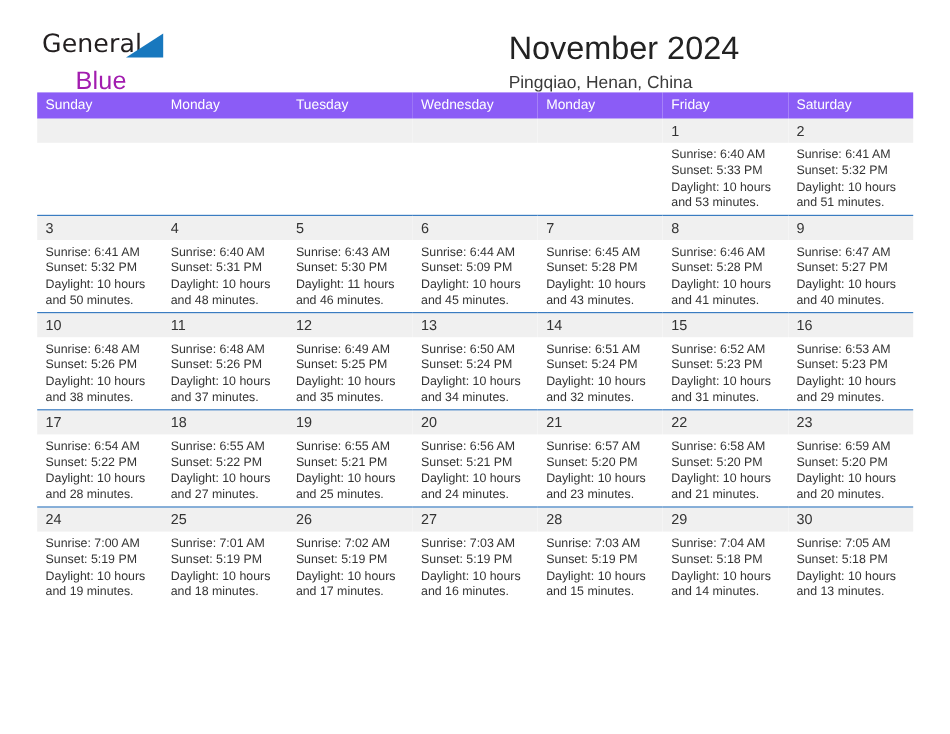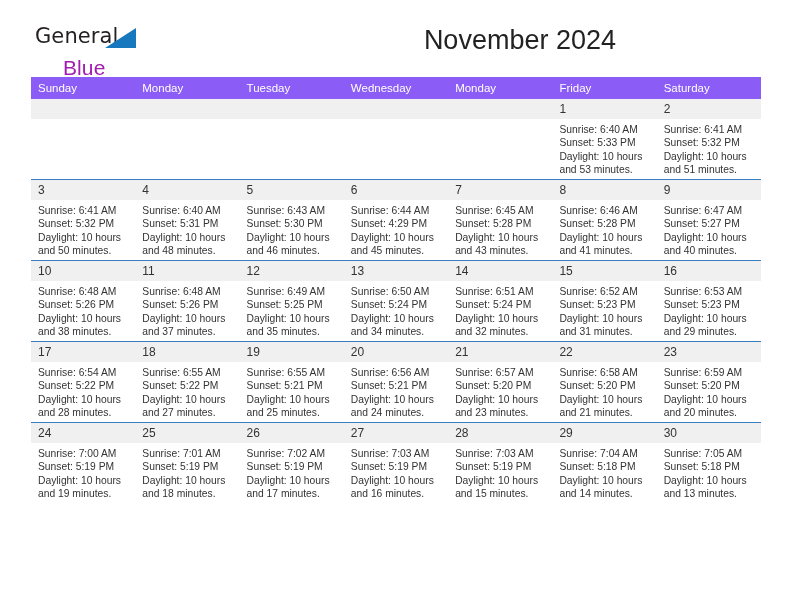--- a/index.html
+++ b/index.html
@@ -144,20 +144,21 @@
   <div class="top-bar">
 
     <div class="logo">
       <span class="logo-general">General</span>
       <span class="logo-triangle"></span>
       <span class="logo-blue">Blue</span>
     </div>
 
     <div class="title-block">
       <div class="cal-title">November 2024</div>
+      <div class="cal-subtitle">Pingqiao, Henan, China</div>
     </div>
 
   </div>
 
   <table class="calendar">
     <thead>
       <tr>
         <th>Sunday</th>
         <th>Monday</th>
         <th>Tuesday</th>
@@ -216,28 +217,28 @@
               <div>Sunrise: 6:40 AM</div>
               <div>Sunset: 5:31 PM</div>
               <div class="daylight">Daylight: 10 hours and 48 minutes.</div>
             </div>
           </td>
           <td class="">
             <div class="daynum">5</div>
             <div class="details">
               <div>Sunrise: 6:43 AM</div>
               <div>Sunset: 5:30 PM</div>
-              <div class="daylight">Daylight: 10 hours and 46 minutes.</div>
+              <div class="daylight">Daylight: 11 hours and 46 minutes.</div>
             </div>
           </td>
           <td class="">
             <div class="daynum">6</div>
             <div class="details">
               <div>Sunrise: 6:44 AM</div>
-              <div>Sunset: 4:29 PM</div>
+              <div>Sunset: 5:09 PM</div>
               <div class="daylight">Daylight: 10 hours and 45 minutes.</div>
             </div>
           </td>
           <td class="">
             <div class="daynum">7</div>
             <div class="details">
               <div>Sunrise: 6:45 AM</div>
               <div>Sunset: 5:28 PM</div>
               <div class="daylight">Daylight: 10 hours and 43 minutes.</div>
             </div>

